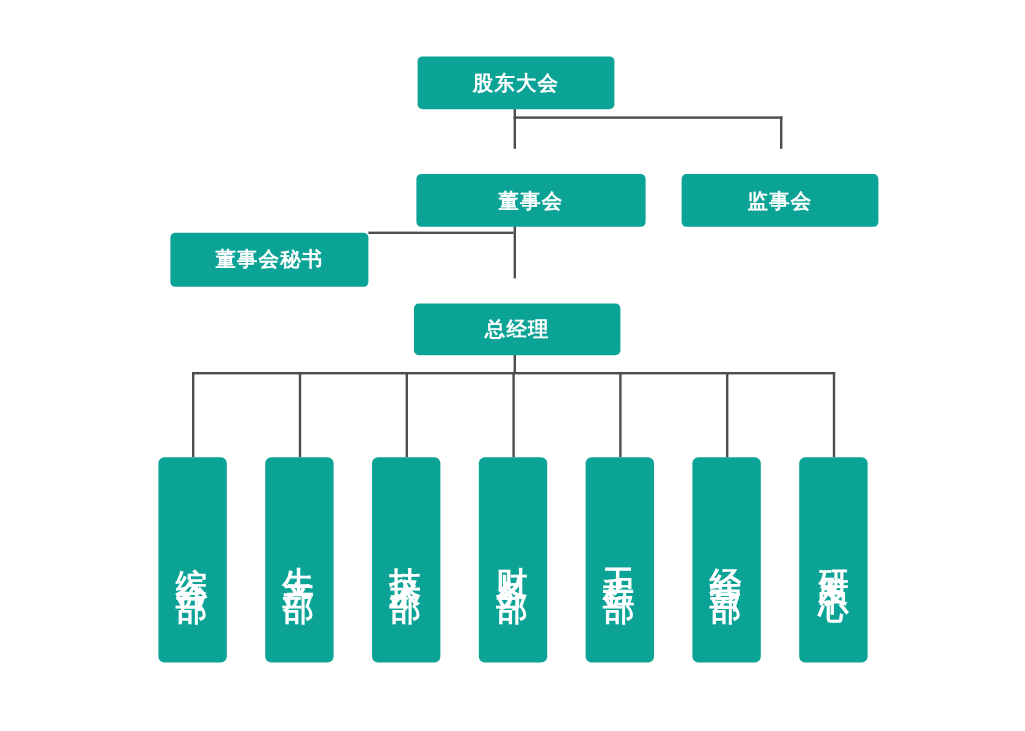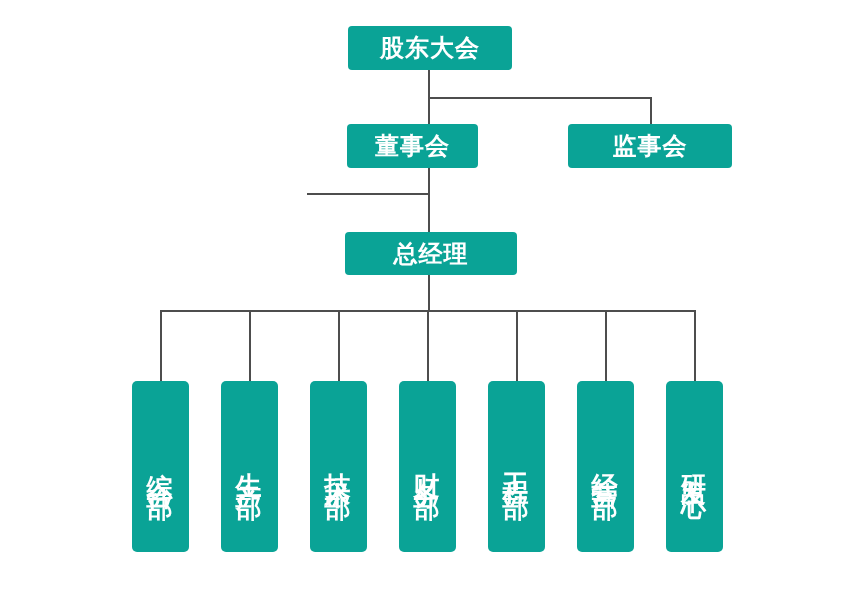--- a/index.html
+++ b/index.html
@@ -15,21 +15,21 @@
   .node {
     position: absolute;
     background: #0aa396;
     color: #ffffff;
     border-radius: 4px;
     display: flex;
     align-items: center;
     justify-content: center;
     font-weight: bold;
   }
-  .node.h { font-size: 24px; letter-spacing: 1px; }
+  .node.h { font-size: 17px; letter-spacing: 1px; margin-top: 21px; }
   .node.v {
     writing-mode: vertical-rl;
     text-orientation: upright;
     font-size: 26px;
     letter-spacing: 10px;
     border-radius: 5px;
   }
   .line {
     position: absolute;
     background: #4d4d4d;
@@ -54,28 +54,31 @@
   <div class="line vline" style="left:338px; top:310px; height:71px;"></div>
   <div class="line vline" style="left:427px; top:310px; height:71px;"></div>
   <div class="line vline" style="left:516px; top:310px; height:71px;"></div>
   <div class="line vline" style="left:605px; top:310px; height:71px;"></div>
   <div class="line vline" style="left:694px; top:310px; height:71px;"></div>
 
   <div class="node h" style="left:348px; top:26px;  width:164px; height:44px;">
     <span>股东大会</span>
   </div>
 
-  <div class="node h" style="left:347px; top:124px; width:131px; height:44px;">
+  <div class="node h" style="left:347px; top:124px; width:191px; height:44px;">
     <span>董事会</span>
   </div>
 
   <div class="node h" style="left:568px; top:124px; width:164px; height:44px;justify-content:center;">
     <span>监事会</span>
   </div>
 
+  <div class="node h" style="left:142px; top:173px; width:165px; height:45px;">
+    <span>董事会秘书</span>
+  </div>
 
   <div class="node h" style="left:345px; top:232px; width:172px; height:43px;">
     <span>总经理</span>
   </div>
 
   <div class="node v" style="left:132px; top:381px; width:57px; height:171px;">
     <span>综合部</span>
   </div>
 
   <div class="node v" style="left:221px; top:381px; width:57px; height:171px;">

